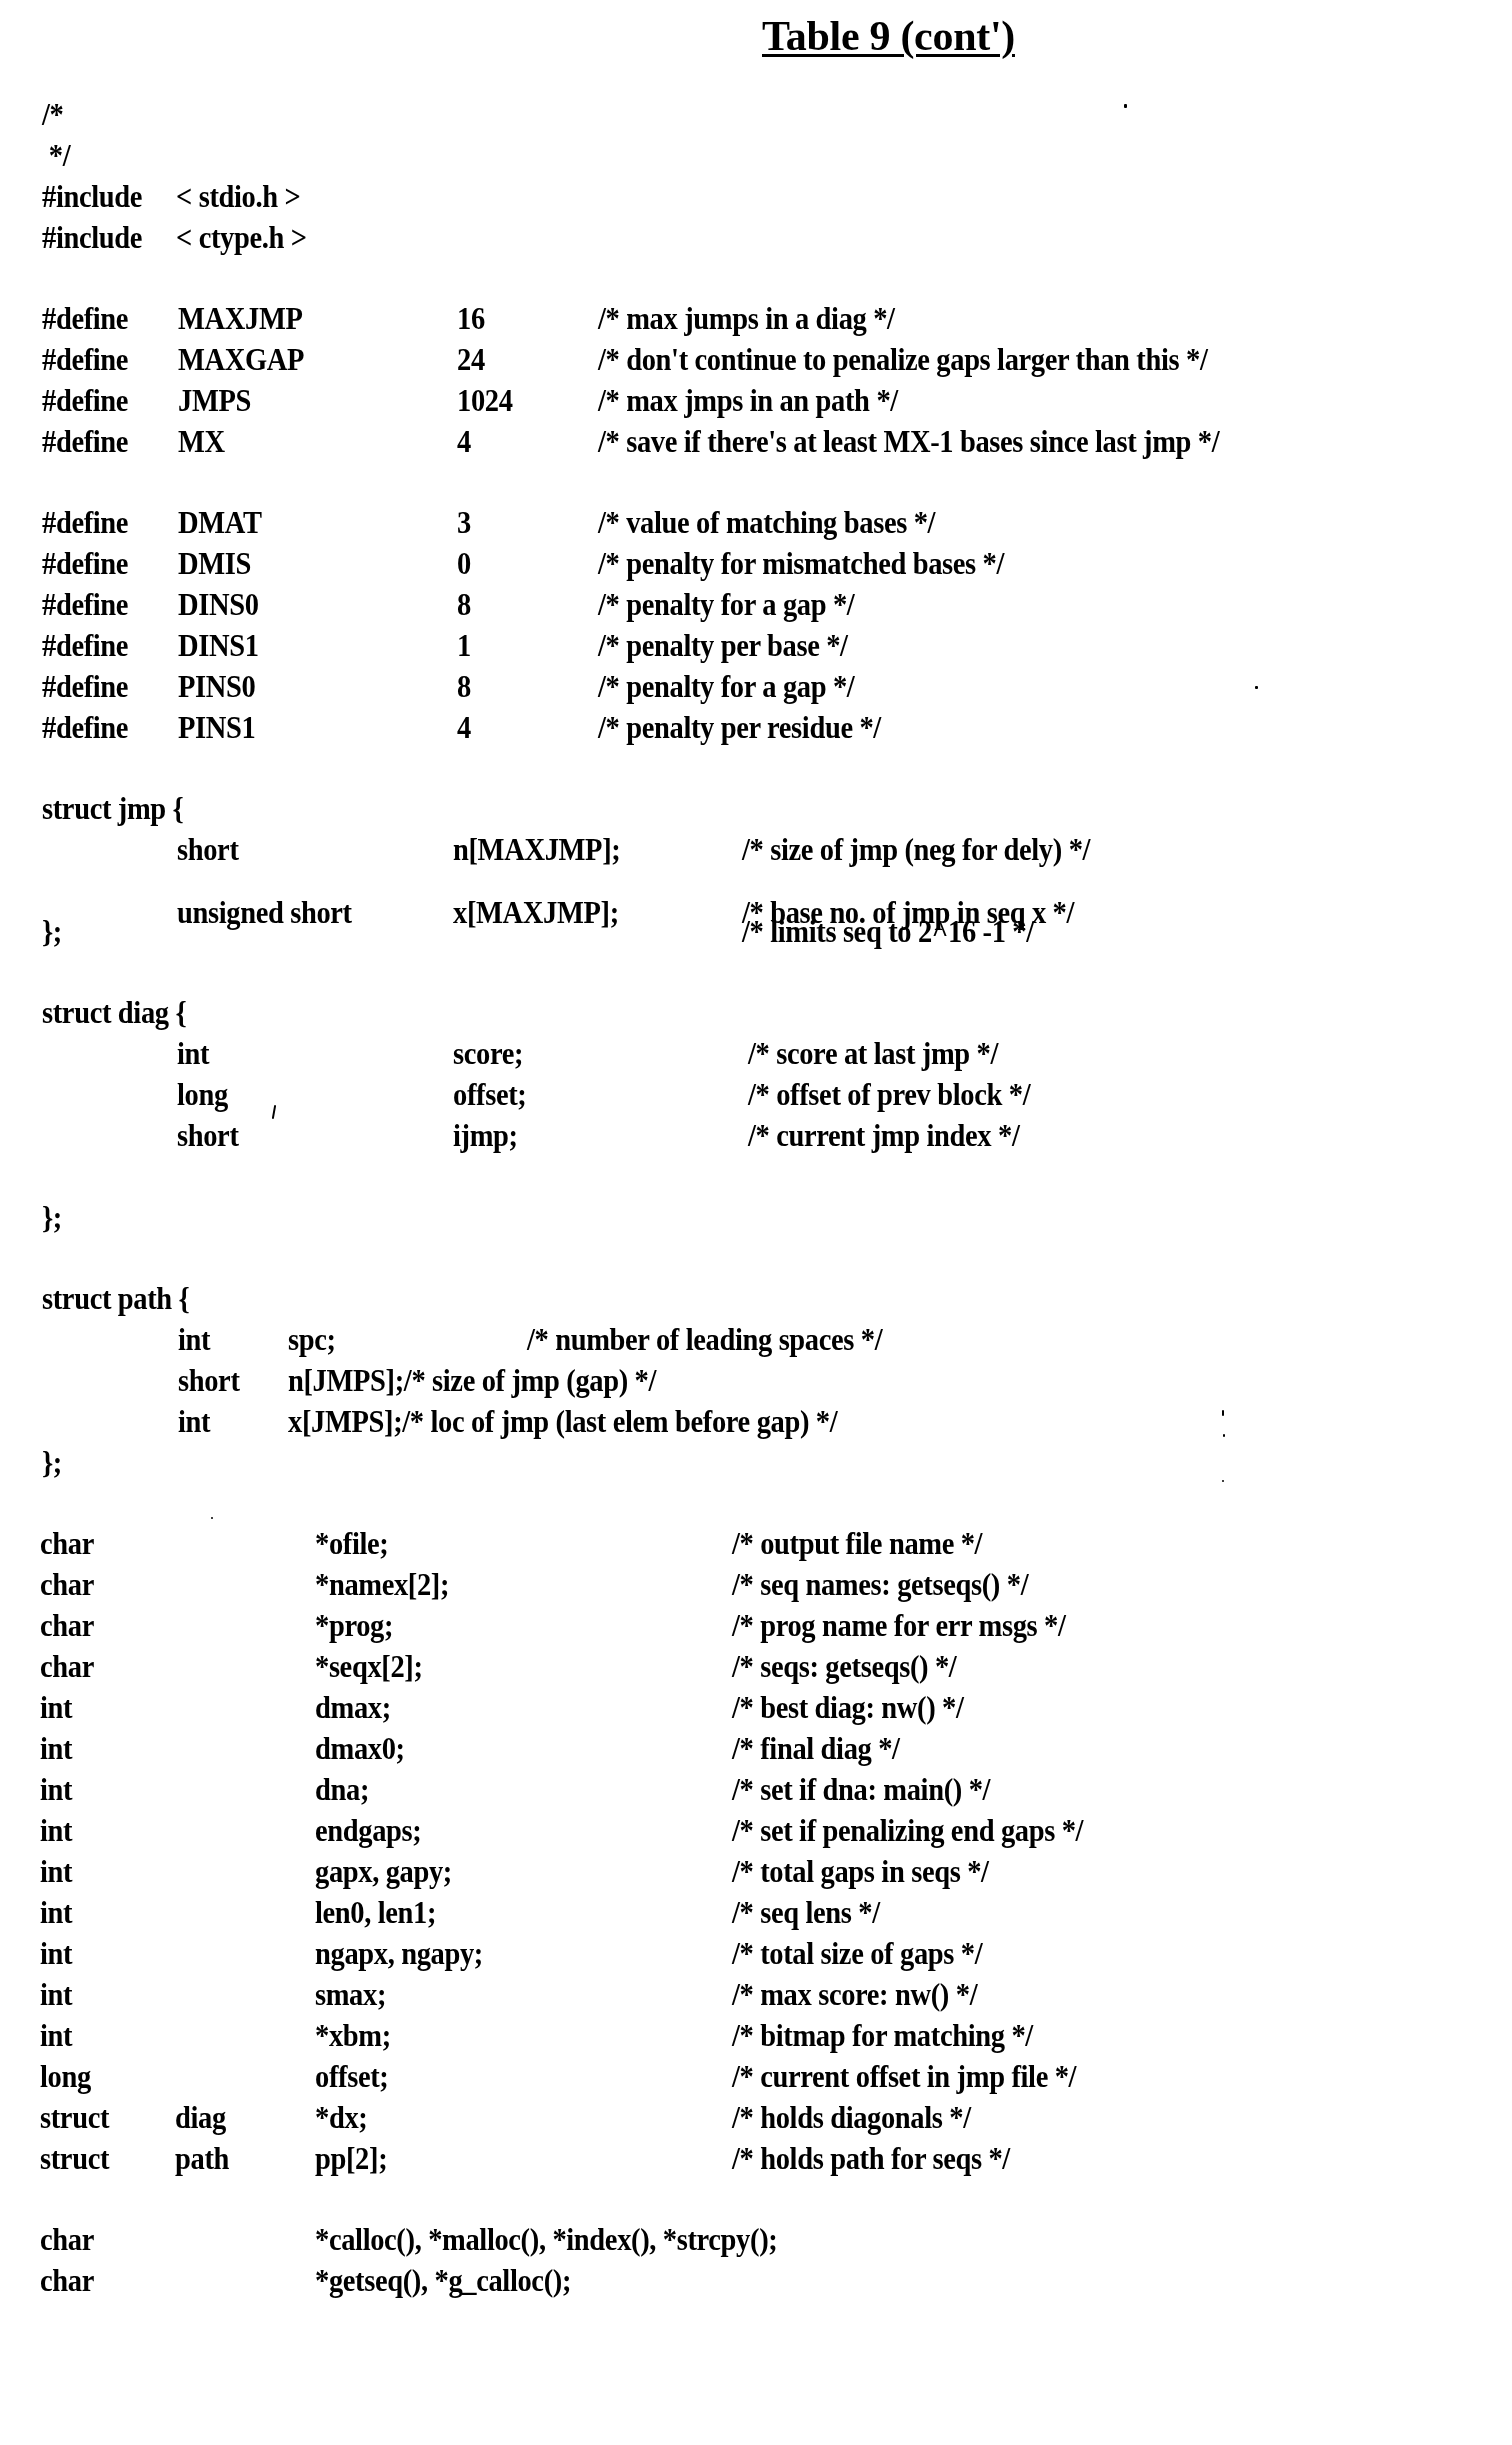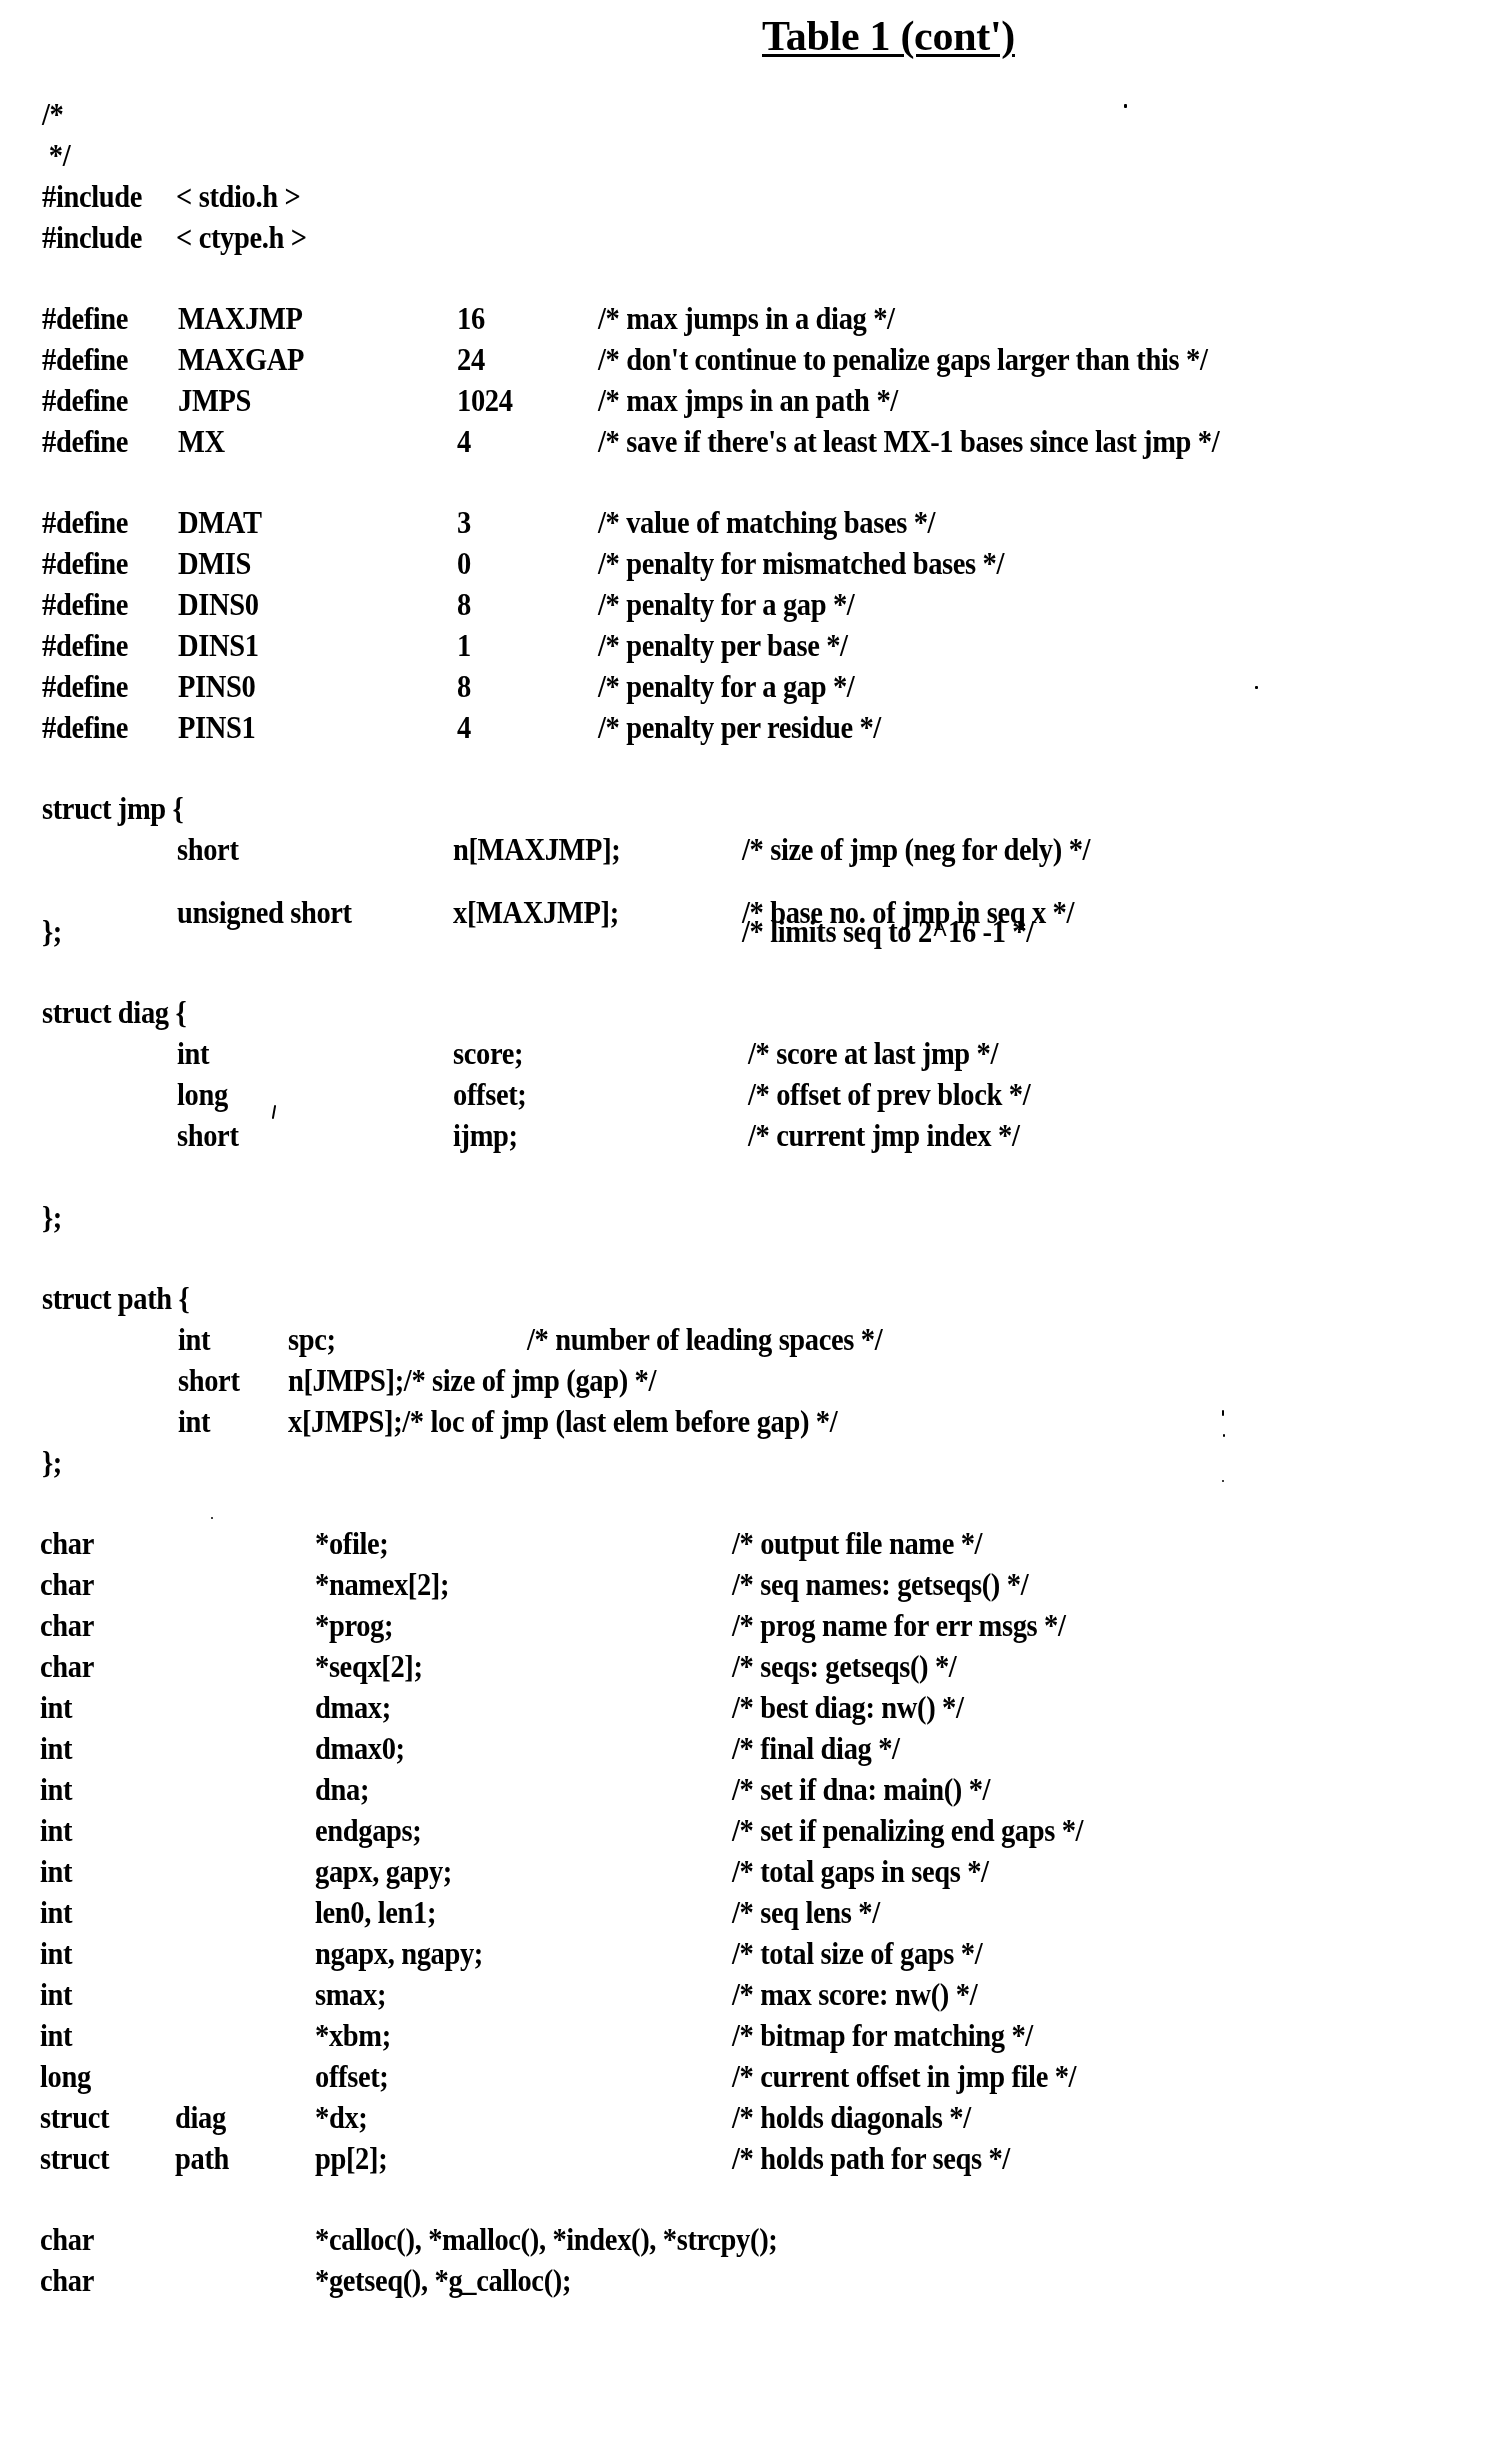--- a/index.html
+++ b/index.html
@@ -58,21 +58,21 @@
       position: absolute;
       background: #000;
       border-radius: 1px;
     }
   </style>
 </head>
 <body>
 
 <div>
 
-  <div class="title">Table 1 (cont')</div>
+  <div class="title">Table 9 (cont')</div>
 
   <div class="code">
 
     <div class="row" style="top:95px;">
       <span class="cell" style="left:42px;">/*</span>
     </div>
     <div class="row" style="top:136px;">
       <span class="cell" style="left:42px; white-space:pre;"> */</span>
     </div>
 

